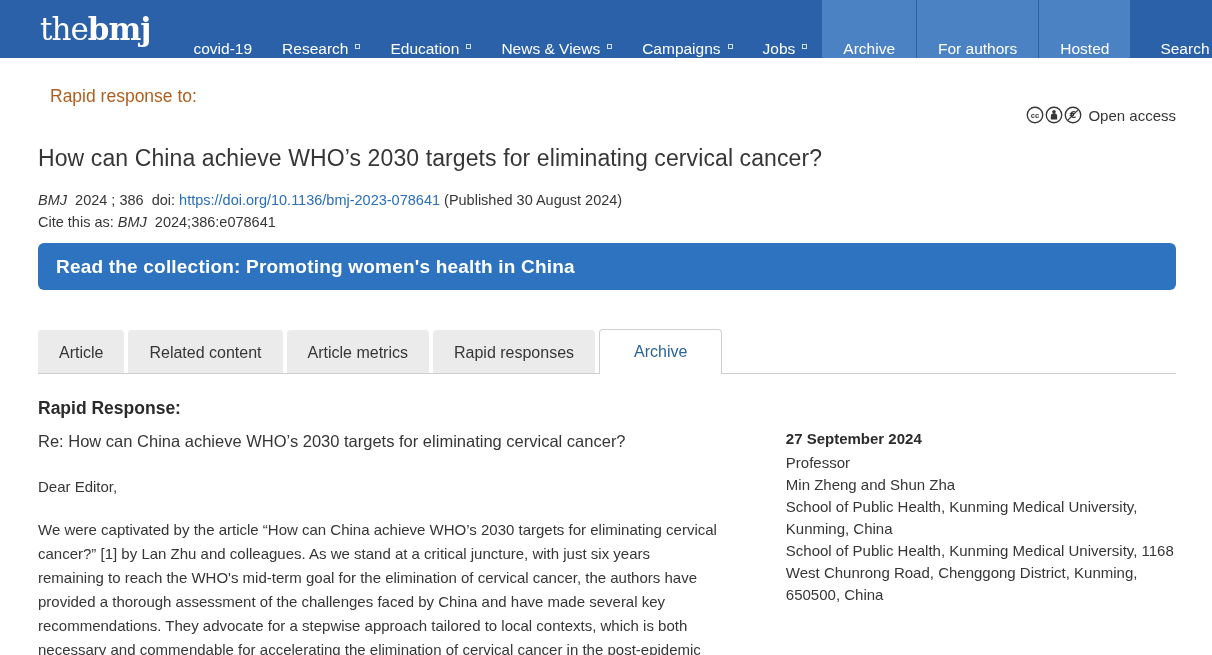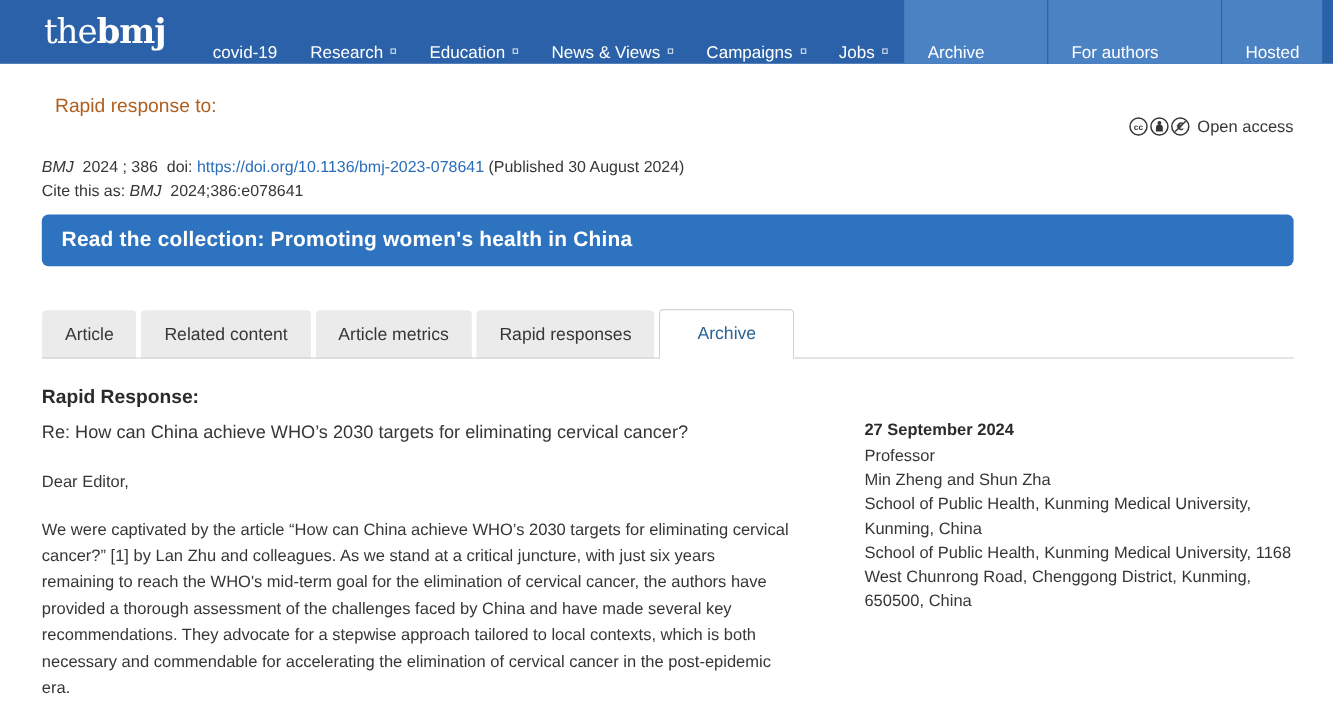--- a/index.html
+++ b/index.html
@@ -13,21 +13,21 @@
   .logo .lt { font-weight:400; letter-spacing:-1px; }
   .logo .lb { font-weight:700; letter-spacing:-1px; }
   .navitems { display:flex; align-items:center; }
   .navitem { color:#fff; font-size:15.5px; padding:0 15px; height:100%;
              display:flex; align-items:flex-end; cursor:pointer; white-space:nowrap; }
   .dd-sq { display:inline-block; width:5px; height:5px; border:1px solid rgba(255,255,255,.8);
            margin-left:7px; margin-bottom:9px; }
   .navright { margin-left:auto; display:flex; align-items:stretch; }
   .litegroup { display:flex; align-items:stretch; background:#4a82c4; }
   .litegroup .navitem { padding:0 21px; }
-  .litegroup .navitem + .navitem { border-left:1px solid #2a61a8;margin-left:36px; }
+  .litegroup .navitem + .navitem { border-left:1px solid #2a61a8; }
   .searchitem { padding:0 35px 0 30px; }
 
   
   .content { padding:0 36px 0 38px; }
 
   .kicker-row { display:flex; align-items:flex-start; justify-content:space-between;
                 padding:28px 0 0 0; }
   .kicker { color:#b05e1e; font-size:17.5px; padding-left:12px; }
   .oa { display:flex; align-items:center; gap:1px; margin-top:20px; cursor:pointer; }
   .oa svg { display:block; }
@@ -139,20 +139,21 @@
         <svg width="18" height="18" viewBox="0 0 20 20">
             <circle cx="10" cy="10" r="8.6" fill="none" stroke="#363636" stroke-width="1.5"></circle>
             <text x="10" y="13.6" font-size="10.5" font-weight="bold" text-anchor="middle" fill="#363636" font-family="DejaVu Sans, sans-serif">€</text>
             <line x1="4.6" y1="15.4" x2="15.4" y2="4.6" stroke="#363636" stroke-width="1.4"></line>
           </svg>
       </span>
       <span class="oa-label">Open access</span>
     </div>
   </div>
 
+  <h1 class="title">How can China achieve WHO’s 2030 targets for eliminating cervical cancer?</h1>
 
   <div class="citeblock">
     <div>
       <em>BMJ</em>&nbsp;
       <span>2024 ; 386</span>&nbsp;
       <span>doi:</span>
       <a class="doi-link">https://doi.org/10.1136/bmj-2023-078641</a>
       <span>(Published 30 August 2024)</span>
     </div>
     <div>

